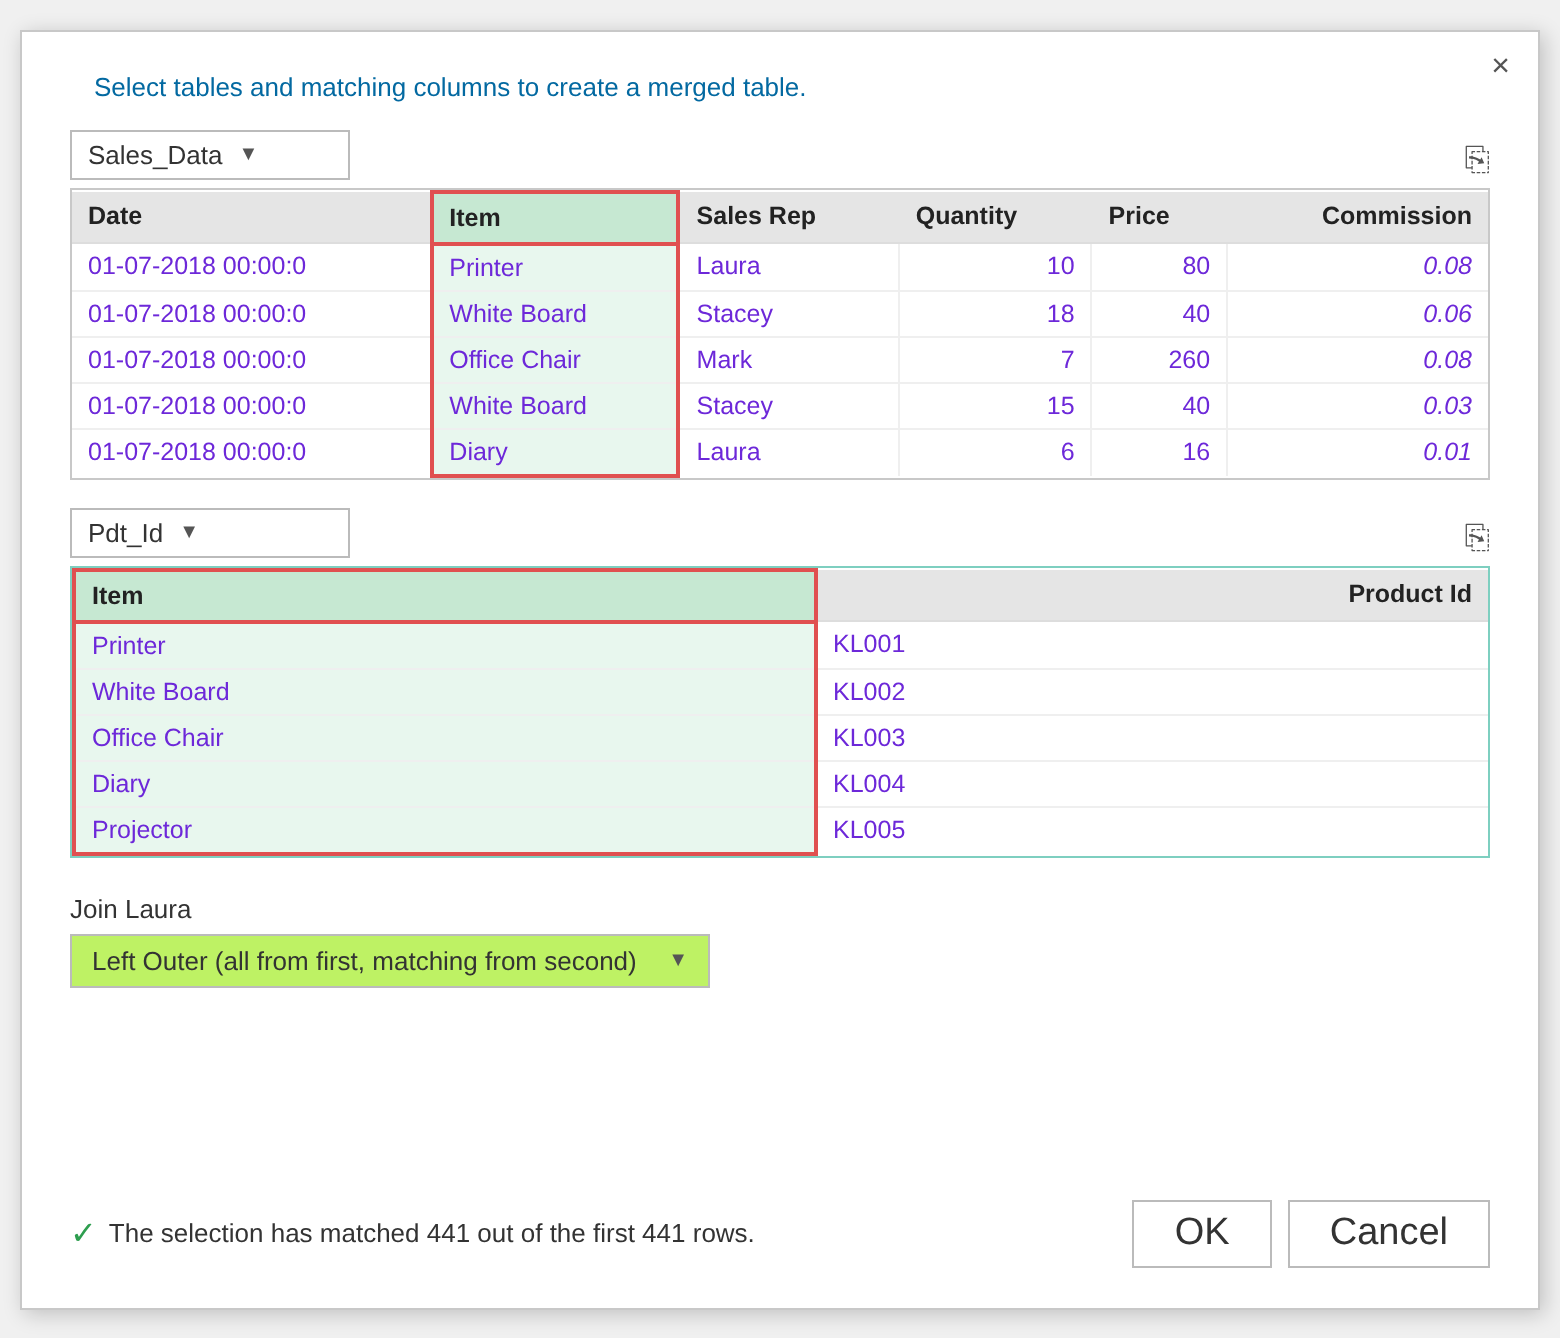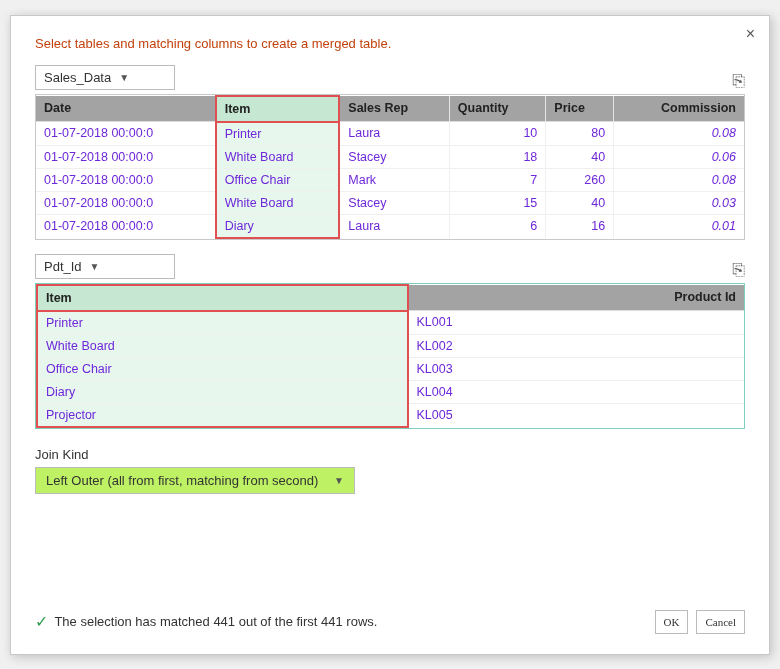--- a/index.html
+++ b/index.html
@@ -36,22 +36,23 @@
       line-height: 1;
     }
     .dialog-title {
       font-size: 20px;
       font-weight: 400;
       color: #1a1a1a;
       margin-bottom: 6px;
     }
     .dialog-subtitle {
       font-size: 13px;
-      color: #c2410c;
+      color: #0369a1;
       margin-bottom: 14px;
+      margin-left: 12px;
     }
     
     .table-section {
       margin-bottom: 14px;
     }
     .table-header-row {
       display: flex;
       align-items: flex-end;
       margin-bottom: 4px;
       gap: 0;
@@ -82,21 +83,21 @@
     .table-container {
       border: 1px solid #c8c8c8;
       overflow: hidden;
     }
     table {
       width: 100%;
       border-collapse: collapse;
       font-size: 12.5px;
     }
     th {
-      background: #a3a3a3;
+      background: #e5e5e5;
       text-align: left;
       padding: 5px 8px;
       border-bottom: 1px solid #ddd;
       border-right: 1px solid #e5e5e5;
       font-weight: 600;
       color: #222;
     }
     th:last-child { border-right: none; text-align: right; }
     td {
       padding: 4px 8px;
@@ -183,27 +184,26 @@
     .check-icon {
       color: #2e9e4f;
       font-size: 16px;
     }
     .footer-buttons {
       margin-left: auto;
       display: flex;
       gap: 8px;
     }
     .btn {
-      padding: 5px 8px;
-      font-size: 11px;
+      padding: 5px 20px;
+      font-size: 19px;
       cursor: pointer;
       border: 1px solid #bbb;
       background: #fff;
       color: #333;
-      font-family: Liberation Serif, serif;
     }
     .btn-ok {
       border: 1px solid #bbb;
     }
     .btn-cancel {
       border: 1px solid #bbb;
     }
   </style>
 </head>
 <body>
@@ -314,21 +314,21 @@
             <tr>
               <td class="col2-highlight-cell">Projector</td>
               <td>KL005</td>
             </tr>
           </tbody>
       </table>
     </div>
   </div>
 
   <div class="join-section">
-    <div class="join-label">Join Kind</div>
+    <div class="join-label">Join Laura</div>
     <div class="join-dropdown">
       <span>Left Outer (all from first, matching from second)</span>
       <span class="dd-arrow">▼</span>
     </div>
   </div>
 
   <div class="dialog-footer">
     <div class="match-status">
       <span class="check-icon">✓</span>
       <span>The selection has matched 441 out of the first 441 rows.</span>

